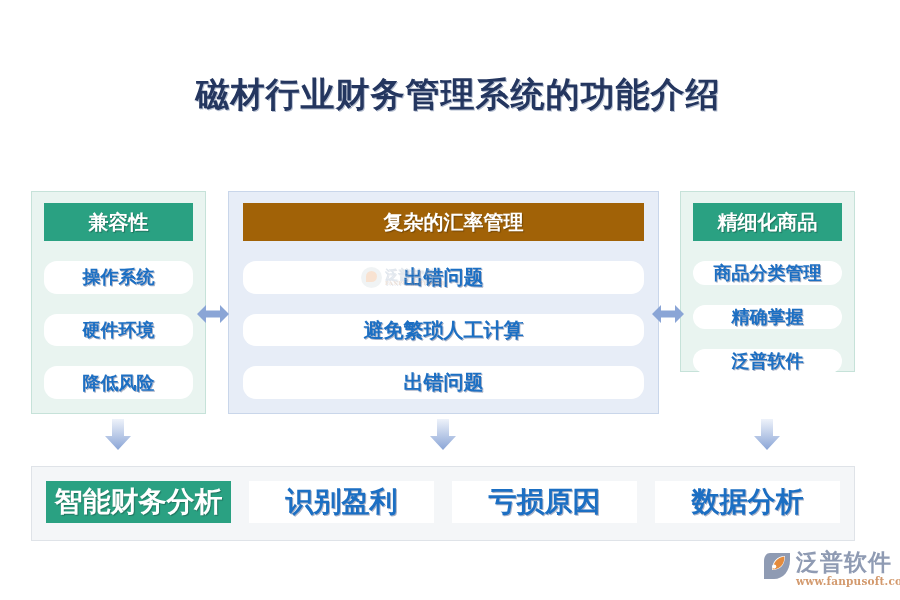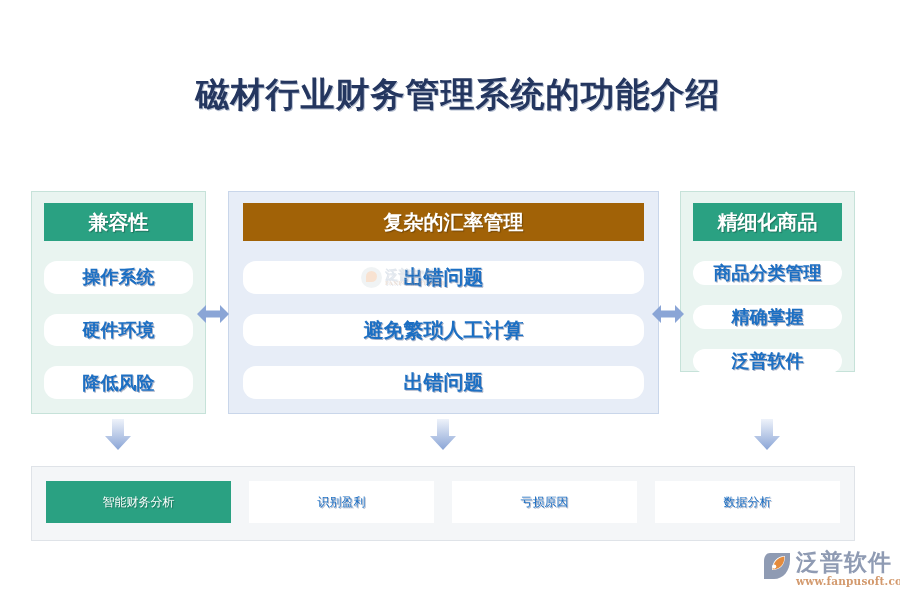--- a/index.html
+++ b/index.html
@@ -201,22 +201,22 @@
     height: 42px;
     display: flex;
     gap: 18px;
   }
   .bcell {
     flex: 1 1 0;
     display: flex;
     align-items: center;
     justify-content: center;
     background: #ffffff;
-    font-size: 12px;
-    font-weight: normal;
+    font-size: 28px;
+    font-weight: bold;
     color: #1c6fc3;
     text-shadow: 1px 1px 0 rgba(40,60,110,0.40);
     white-space: nowrap;
   }
   .bcell.accent {
     background: #2aa182;
     color: #ffffff;
     text-shadow: 1px 1px 1px rgba(0,0,0,0.28);
   }
 

